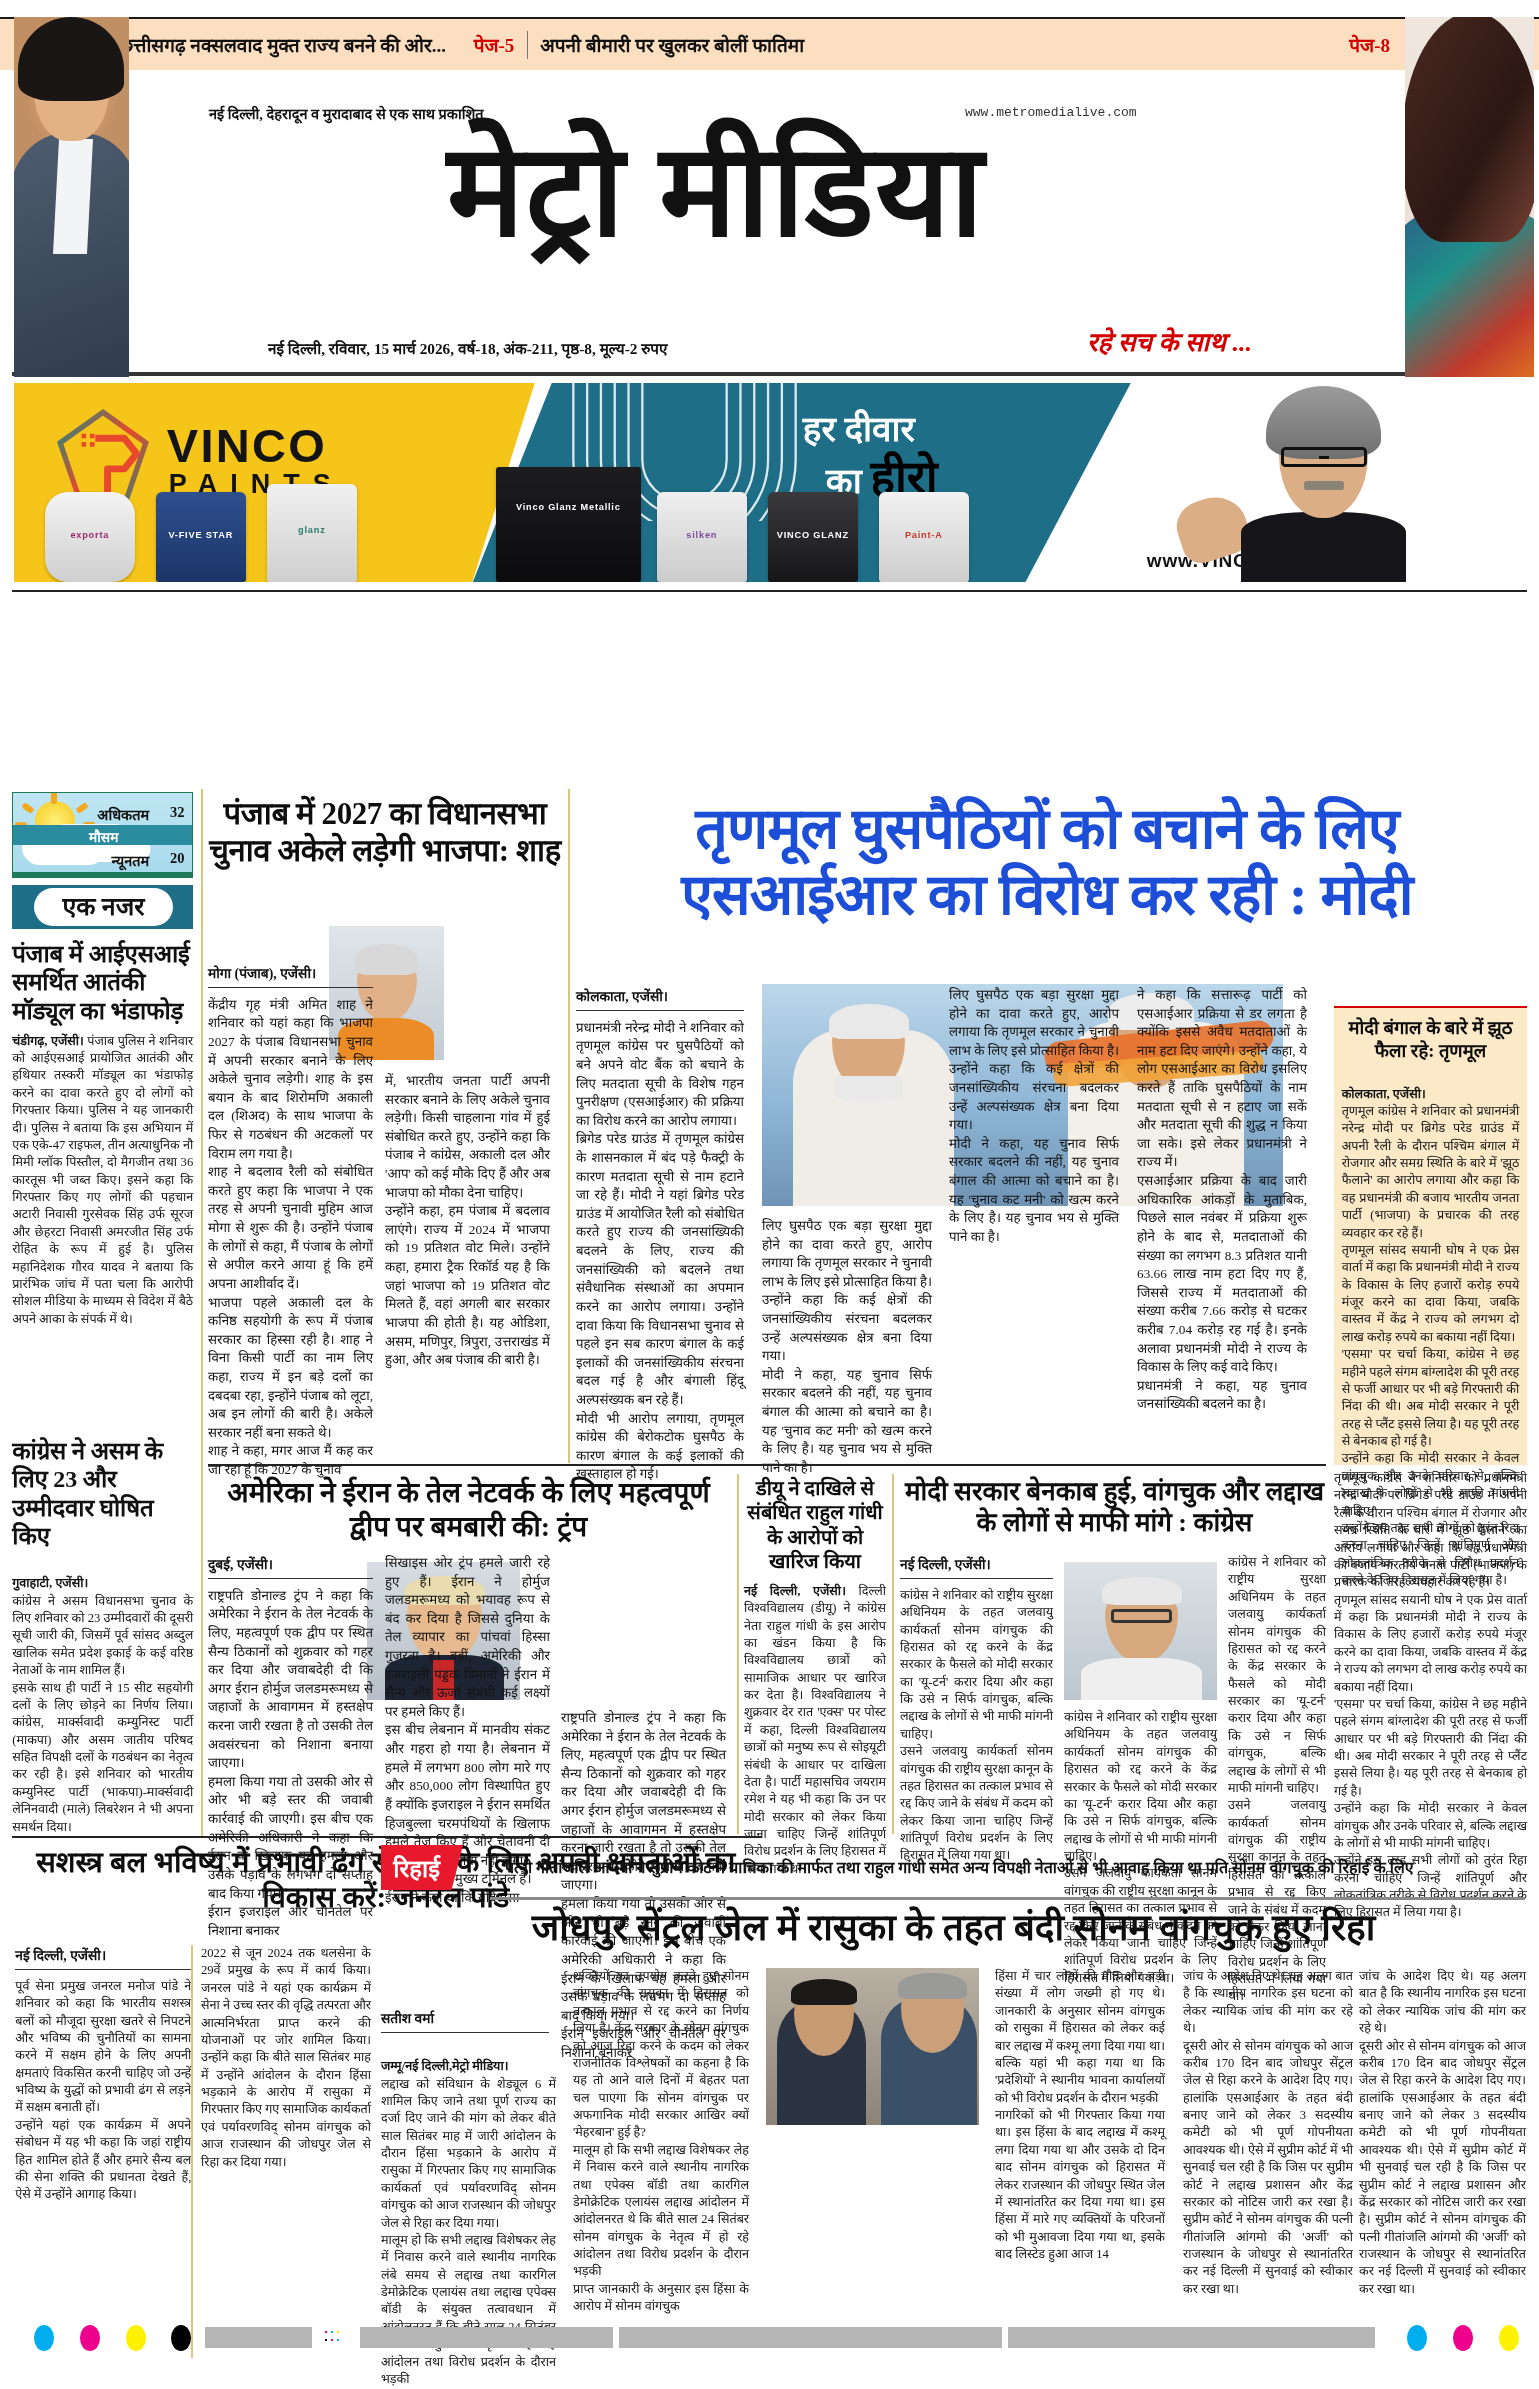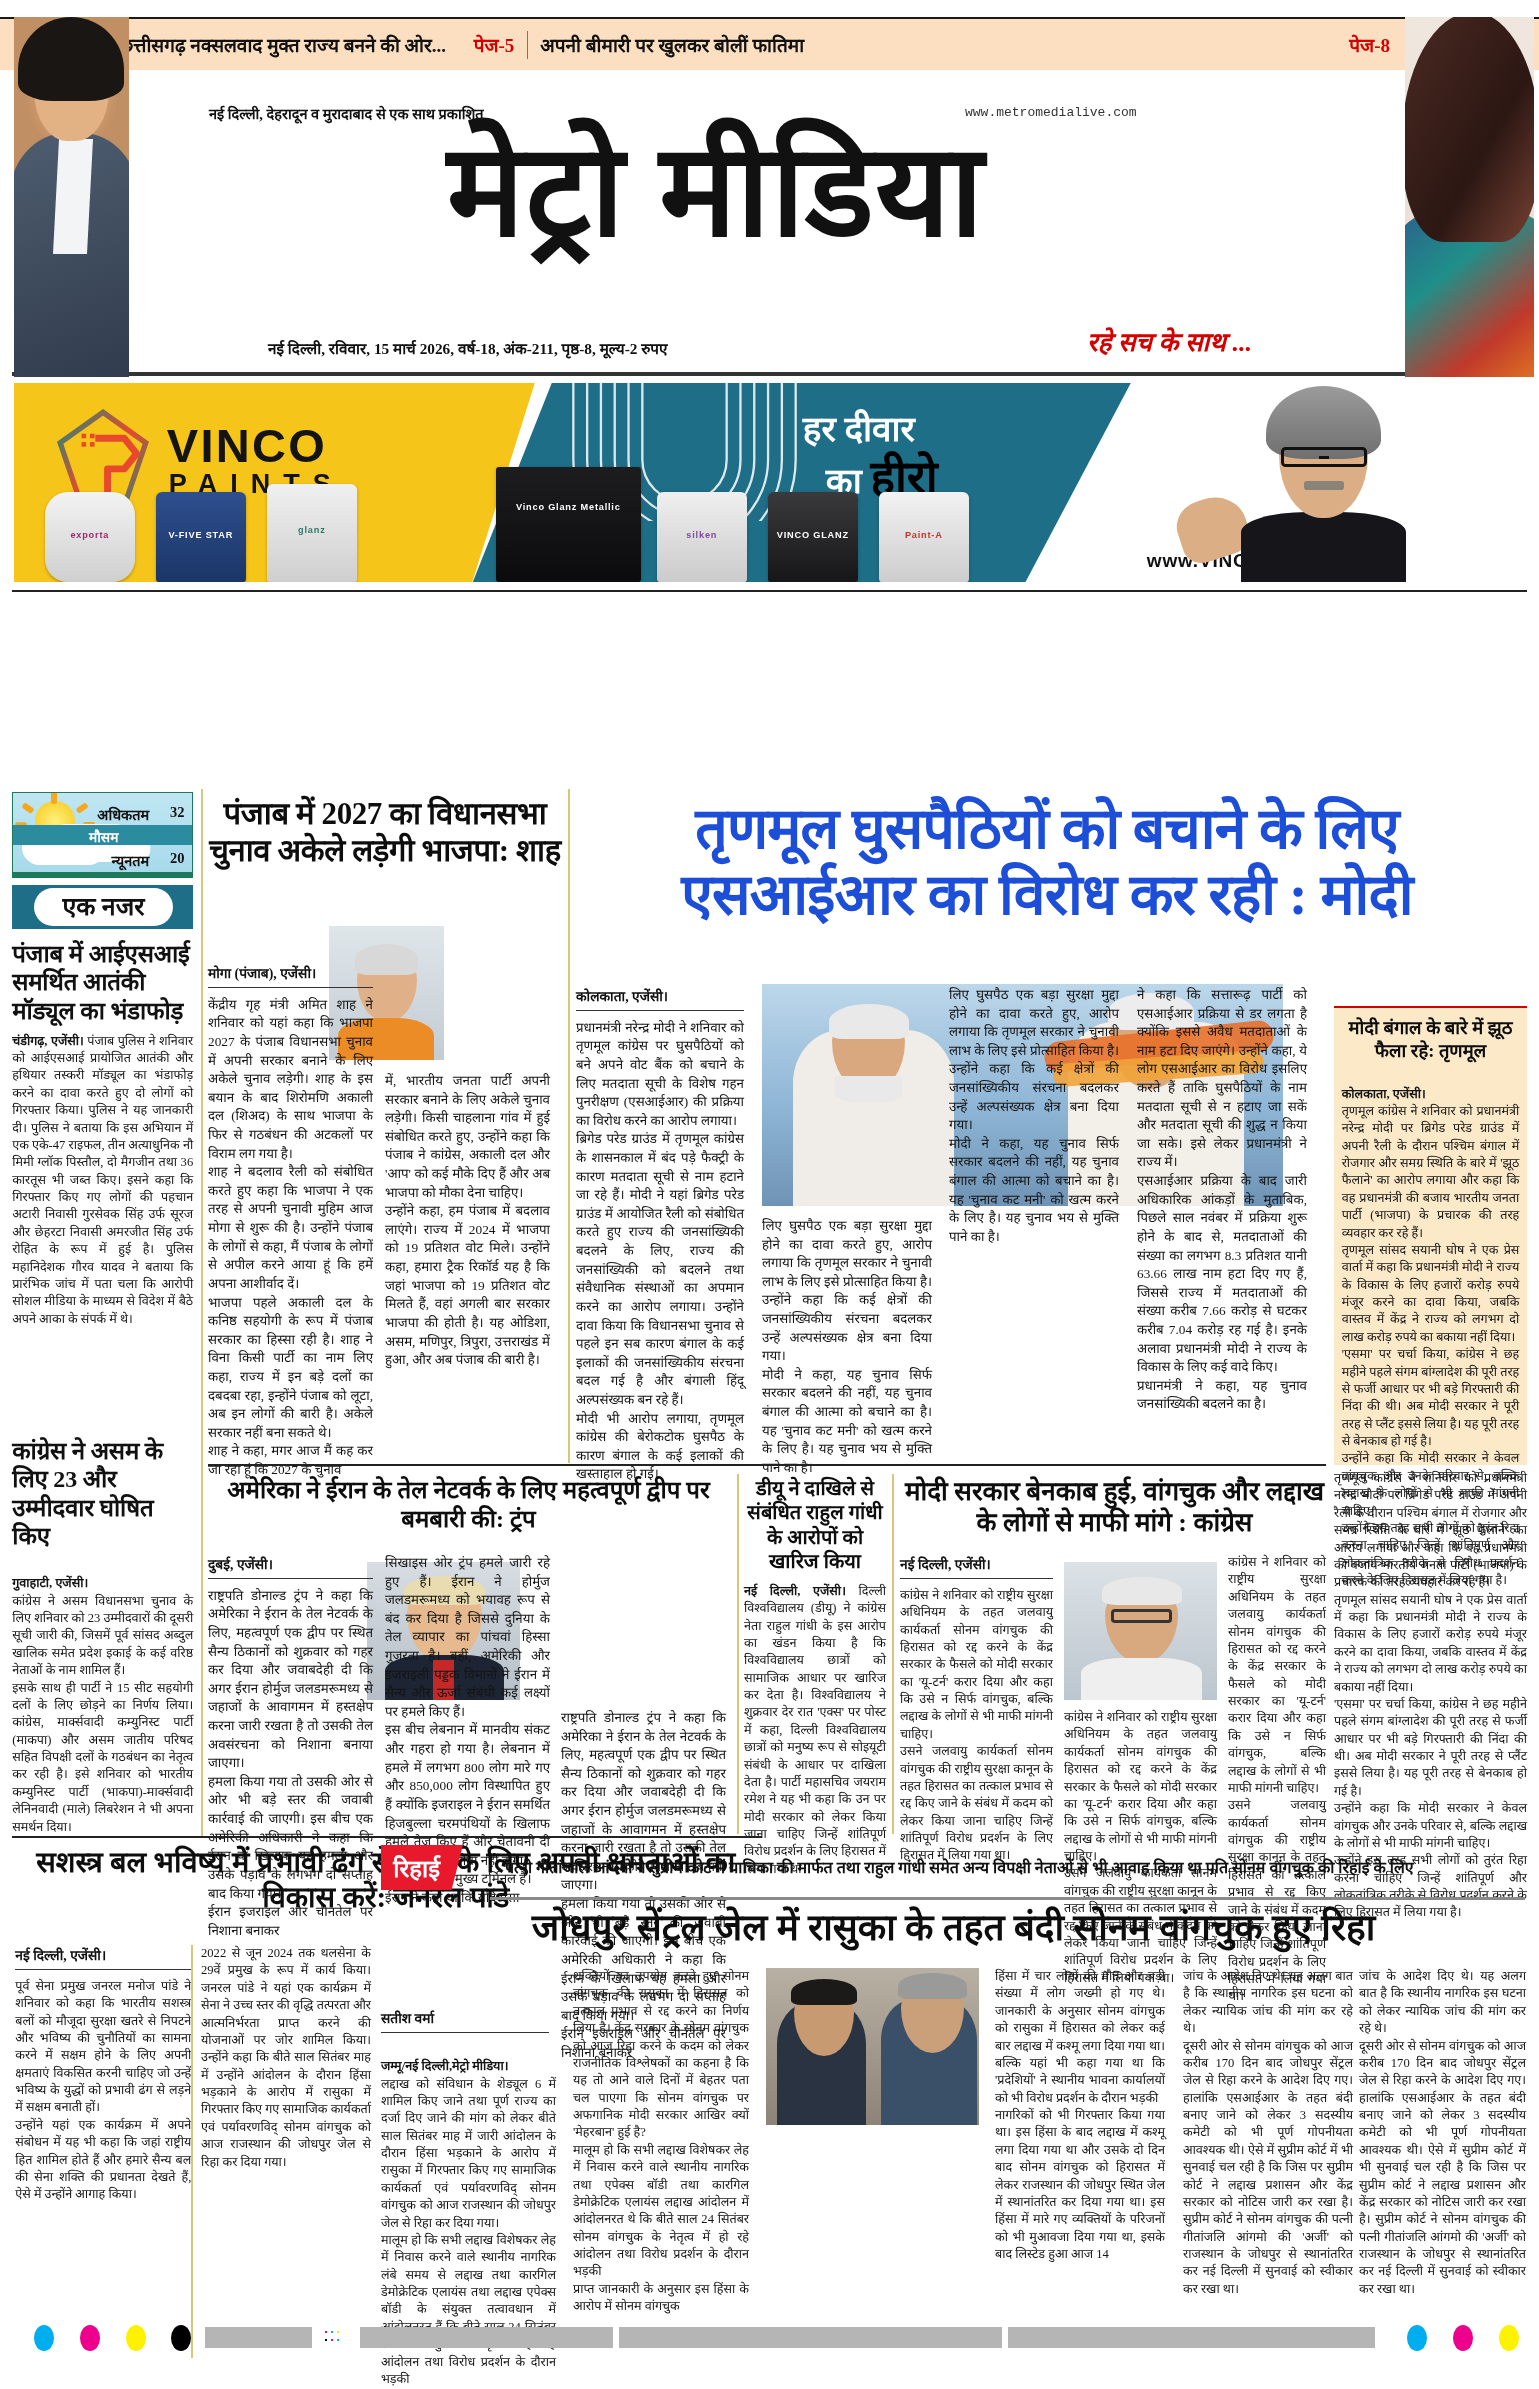--- a/index.html
+++ b/index.html
@@ -201,21 +201,21 @@
   .hl-xl {
     font-family:"Liberation Serif",serif; font-weight:700; color:#1d4ed8;
     font-size:57px; line-height:1.16; text-align:center; letter-spacing:-0.8px;
   }
   .hl-l {
     font-family:"Liberation Serif",serif; font-weight:700; color:#0d0d0d;
     font-size:31px; line-height:1.2; text-align:center; letter-spacing:-0.4px;
   }
   .hl-m {
     font-family:"Liberation Serif",serif; font-weight:700; color:#0d0d0d;
-    font-size:24px; line-height:1.2; text-align:center;
+    font-size:28px; line-height:1.2; text-align:center;
   }
   .hl-s {
     font-family:"Liberation Serif",serif; font-weight:700; color:#0d0d0d;
     font-size:18.4px; line-height:1.22; text-align:center;
   }
   .byline { font-family:"Liberation Serif",serif; font-size:13.8px; font-weight:600; color:#111; }
   .byline-rule { height:1.5px; background:#333; margin:4.6px 0 7.7px 0; }
 
   .photo { background:#cfcfcf; position:absolute; overflow:hidden; }
   .ph-sky { background:linear-gradient(#9fc7e8,#cfe3f3); }

